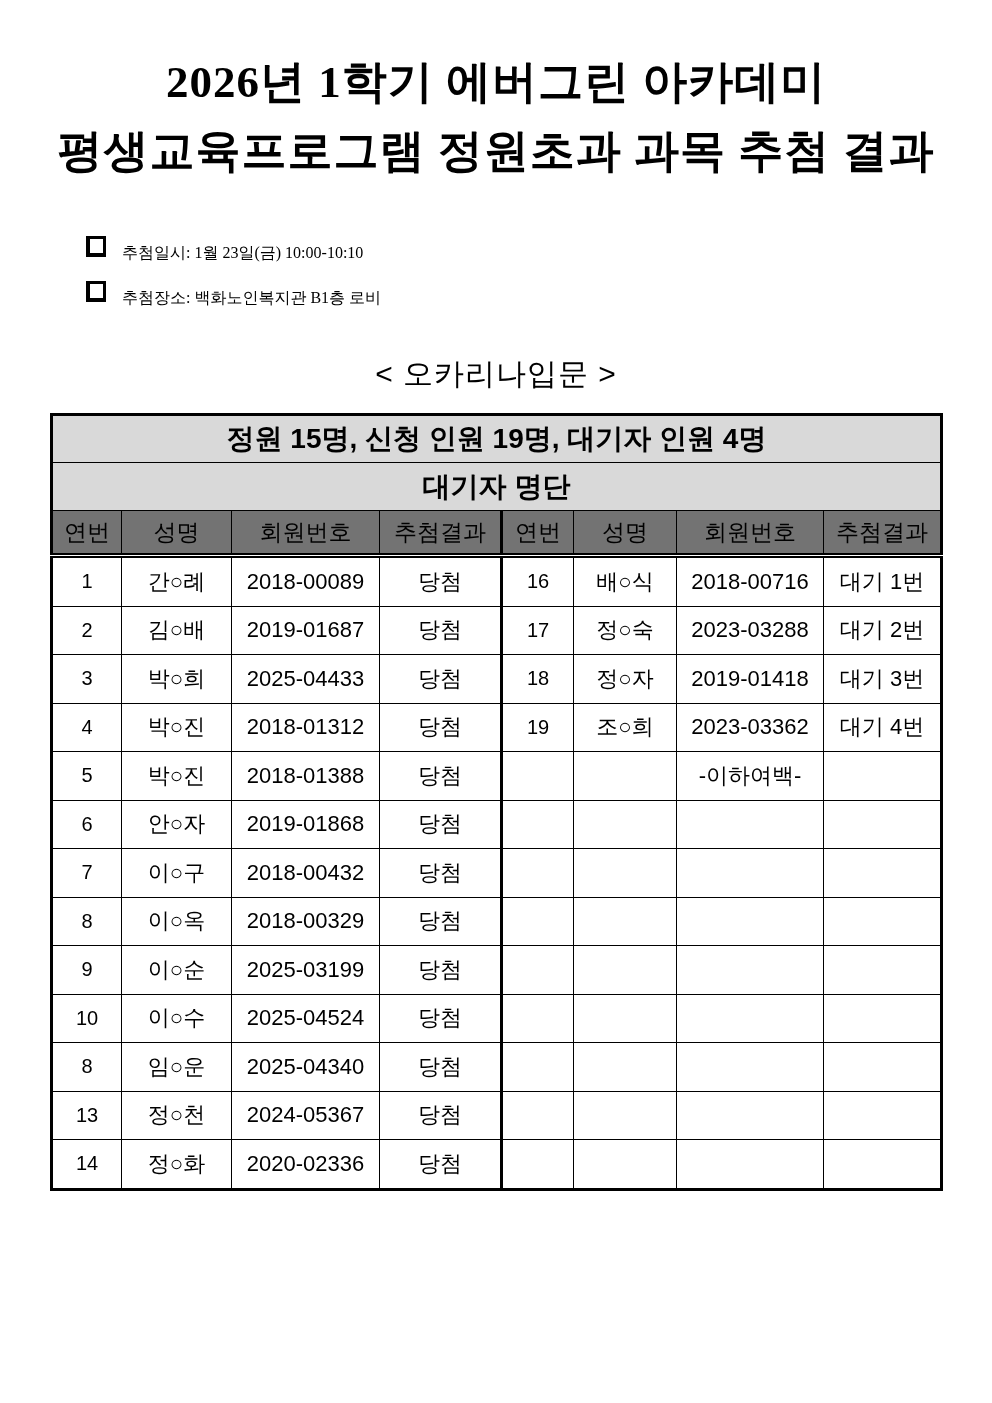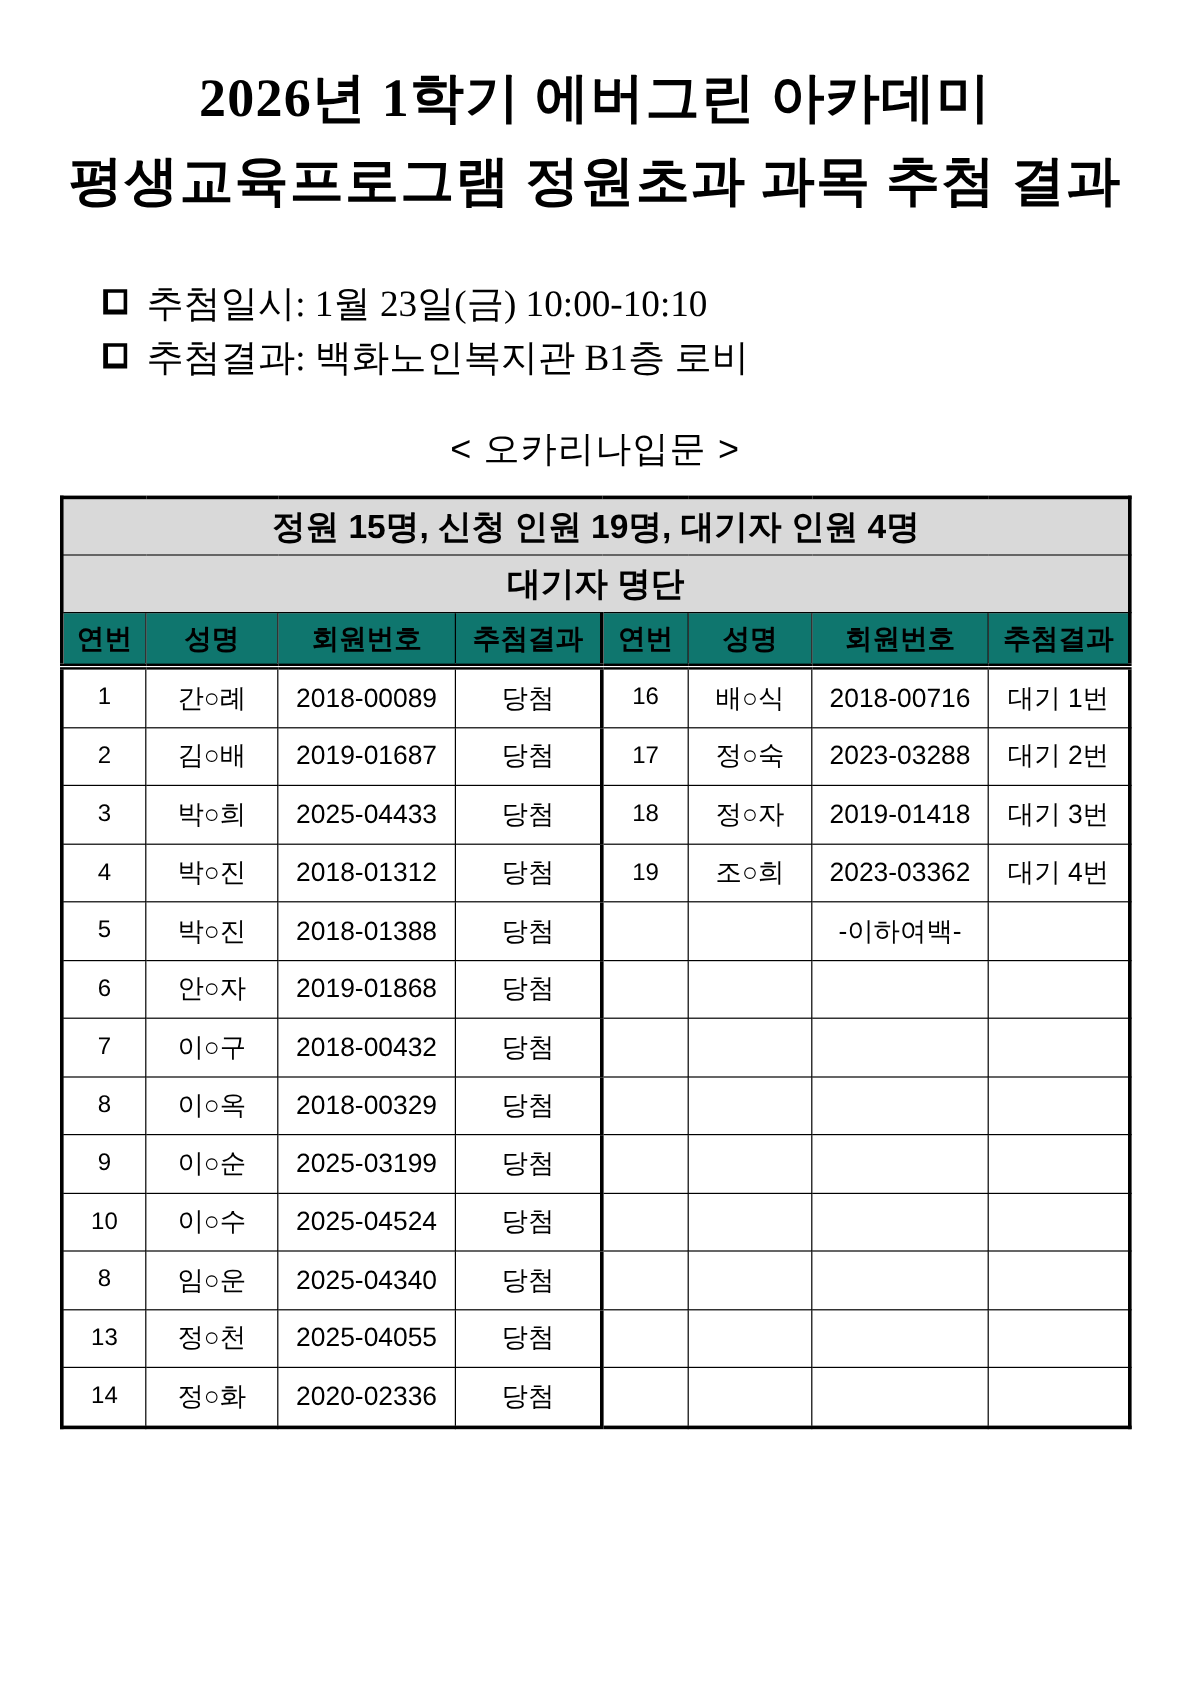--- a/index.html
+++ b/index.html
@@ -25,21 +25,21 @@
     text-align: center;
     font-size: 45px;
     font-weight: bold;
     line-height: 69px;
     letter-spacing: 1px;
     font-family: "Liberation Serif", "DejaVu Serif", serif;
   }
   .bullet-list {
     margin-top: 44px;
     margin-left: 86px;
-    font-size: 31px;
+    font-size: 16px;
     line-height: 45px;
     font-family: "Liberation Serif", "DejaVu Serif", serif;
   }
   .bullet-item { white-space: nowrap; }
   .square-bullet {
     display: inline-block;
     width: 13px;
     height: 14px;
     border: 3px solid #000000;
     border-left-width: 4px;
@@ -72,23 +72,23 @@
     white-space: nowrap;
   }
   tr.summary-row th, tr.subtitle-row th {
     background: #d9d9d9;
     font-size: 28px;
     font-weight: bold;
     height: 46px;
   }
   tr.subtitle-row th { height: 47px; }
   tr.cols-header th {
-    background: #0f766e;
+    background: #737373;
     font-size: 23px;
-    font-weight: bold;
+    font-weight: normal;
     height: 42px;
     border-bottom: 5px double #000000;
   }
   tbody.rows td {
     font-size: 22px;
     height: 47.5px;
   }
   tbody.rows td.col-serial { font-size: 20px; }
   .group-start { border-left: 3px solid #000000 !important; }
 </style>
@@ -100,21 +100,21 @@
   <div class="doc-title">
     <div>2026년 1학기 에버그린 아카데미</div>
     <div>평생교육프로그램 정원초과 과목 추첨 결과</div>
   </div>
 
   <div class="bullet-list">
     <div class="bullet-item">
       <span class="square-bullet"></span><span>추첨일시: 1월 23일(금) 10:00-10:10</span>
     </div>
     <div class="bullet-item">
-      <span class="square-bullet"></span><span>추첨결과: 백화노인복지관 B1층 로비</span>
+      <span class="square-bullet"></span><span>추첨장소: 백화노인복지관 B1층 로비</span>
     </div>
   </div>
 
   <div class="section-title">&lt; 오카리나입문 &gt;</div>
 
   <table class="waitlist">
     <colgroup>
       <col style="width:70px">
         <col style="width:110px">
         <col style="width:148px">
@@ -249,21 +249,21 @@
           <td>2025-04340</td>
           <td>당첨</td>
           <td class="col-serial group-start"></td>
           <td></td>
           <td></td>
           <td></td>
         </tr>
         <tr>
           <td class="col-serial">13</td>
           <td>정○천</td>
-          <td>2025-04055</td>
+          <td>2024-05367</td>
           <td>당첨</td>
           <td class="col-serial group-start"></td>
           <td></td>
           <td></td>
           <td></td>
         </tr>
         <tr>
           <td class="col-serial">14</td>
           <td>정○화</td>
           <td>2020-02336</td>

